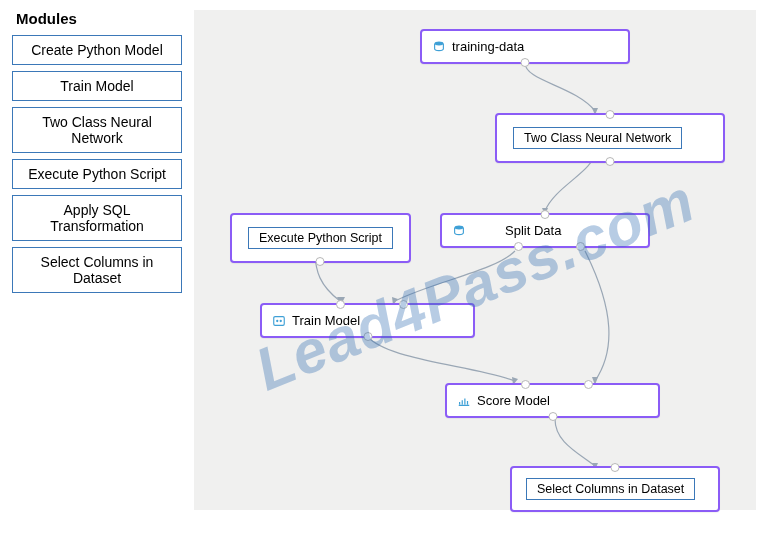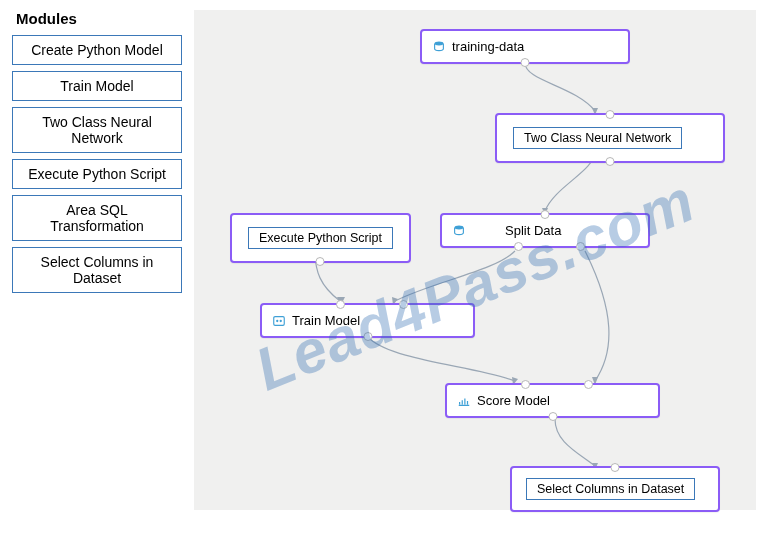--- a/index.html
+++ b/index.html
@@ -79,21 +79,21 @@
 <body>
 
 <div class="root">
 
   <div class="modules-col">
     <h3 class="modules-title">Modules</h3>
     <div class="module-item">Create Python Model</div>
     <div class="module-item">Train Model</div>
     <div class="module-item">Two Class Neural Network</div>
     <div class="module-item">Execute Python Script</div>
-    <div class="module-item">Area SQL Transformation</div>
+    <div class="module-item">Apply SQL Transformation</div>
     <div class="module-item">Select Columns in Dataset</div>
   </div>
 
   <div class="answer-col">
 
     <div class="canvas">
 
       <svg class="edges" viewBox="0 0 560 500" preserveAspectRatio="none">
 
         <path class="edge" d="M330,52 C330,70 380,75 400,100"></path>

